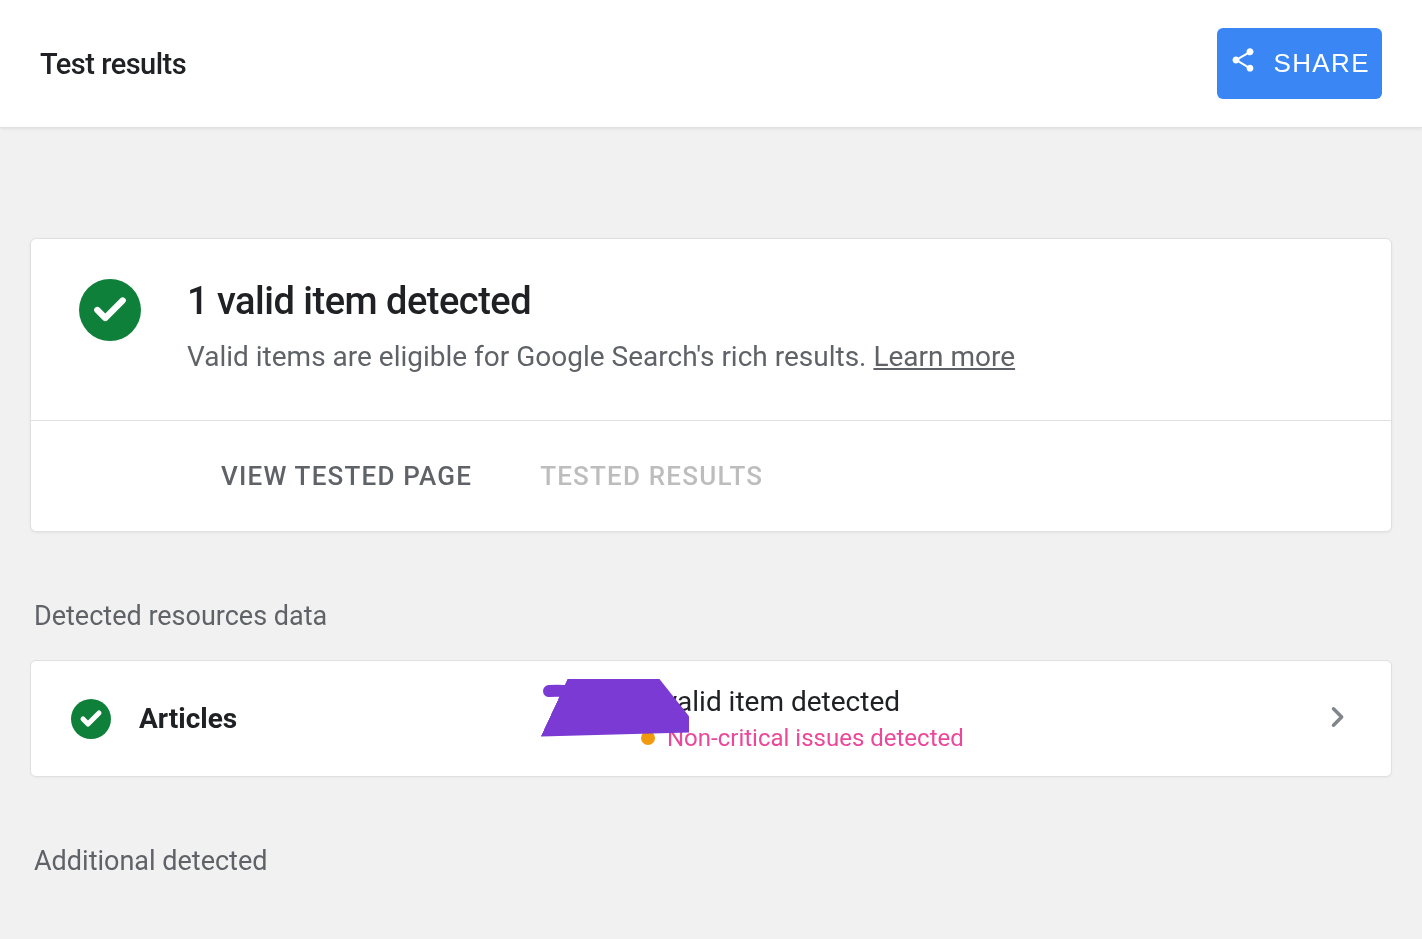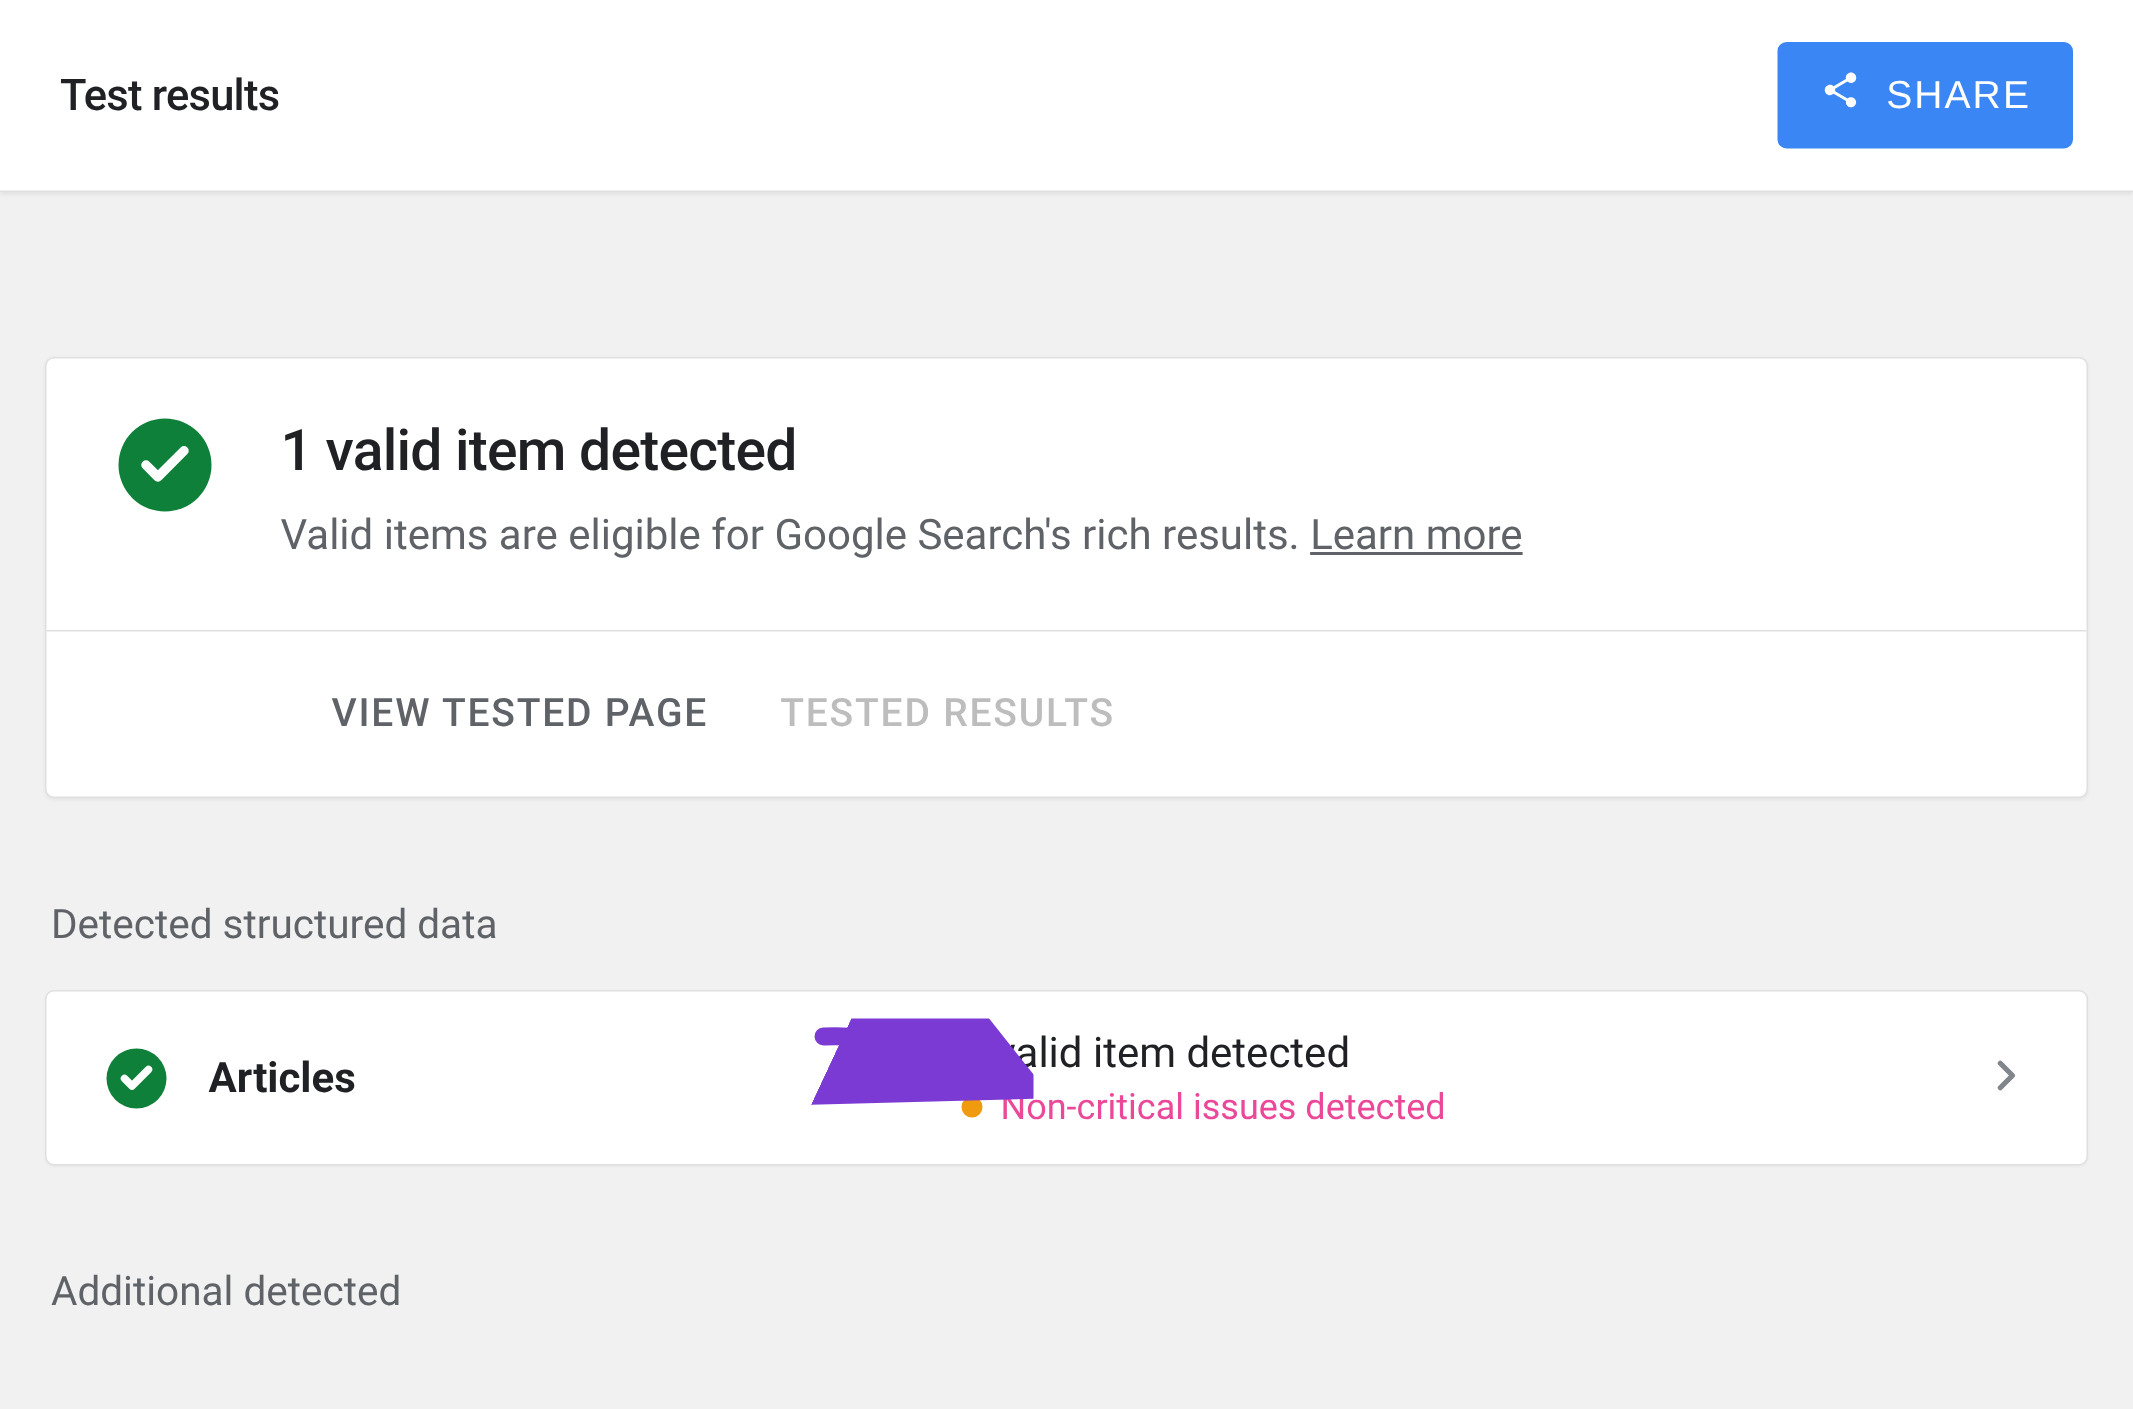--- a/index.html
+++ b/index.html
@@ -5,21 +5,21 @@
   * { box-sizing: border-box; margin: 0; padding: 0; }
   body { font-family: "Google Sans", Roboto, Arial, sans-serif; background: #f1f1f1; color: #202124; width: 1422px; }
   .header {
     background: #fff; display: flex; align-items: center; justify-content: space-between;
     padding: 28px 40px; border-bottom: 1px solid #e0e0e0;
     box-shadow: 0 1px 3px rgba(0,0,0,0.08);
   }
   .header h1 { font-size: 29px; font-weight: 500; color: #202124; letter-spacing: -0.5px; }
   .share-btn {
     background: #3a86f5; color: #fff; border: none; border-radius: 6px;
-    padding: 18px 28px; font-size: 26px; font-weight: 500; letter-spacing: 1.4px;
+    padding: 18px 12px; font-size: 26px; font-weight: 500; letter-spacing: 1.4px;
     display: flex; align-items: center; gap: 16px; cursor: pointer;
   }
   .share-btn svg { width: 28px; height: 28px; fill: #fff; }
 
   .content { padding: 110px 30px 60px; }
 
   .summary-card {
     background: #fff; border: 1px solid #e0e0e0; border-radius: 6px;
     box-shadow: 0 1px 3px rgba(0,0,0,0.06);
   }
@@ -27,21 +27,21 @@
   .check-badge {
     width: 62px; height: 62px; border-radius: 50%; background: #0f803a;
     display: flex; align-items: center; justify-content: center; flex-shrink: 0;
   }
   .check-badge svg { width: 38px; height: 38px; stroke: #fff; stroke-width: 4; fill: none; stroke-linecap: round; stroke-linejoin: round; }
   .check-badge.small { width: 40px; height: 40px; }
   .check-badge.small svg { width: 24px; height: 24px; stroke-width: 5; }
   .summary-text h2 { font-size: 38px; font-weight: 500; color: #202124; margin-bottom: 14px; letter-spacing: -0.5px; }
   .summary-text p { font-size: 28px; color: #5f6368; line-height: 1.4; }
   .summary-text a { color: #5f6368; }
-  .summary-actions { border-top: 1px solid #e0e0e0; padding: 40px 0 40px 190px; display: flex; gap: 48px; }
+  .summary-actions { border-top: 1px solid #e0e0e0; padding: 40px 0 40px 190px; display: flex; gap: 68px; }
   .action-link { font-size: 26px; font-weight: 500; letter-spacing: 1.2px; color: #5f6368; cursor: pointer; }
   .action-link.disabled { color: #bdbdbd; cursor: default; }
 
   .section-title { font-size: 27px; color: #5f6368; margin: 68px 0 28px 4px; font-weight: 400; }
 
   .detected-row {
     position: relative;
     background: #fff; border: 1px solid #e0e0e0; border-radius: 6px;
     display: flex; align-items: center; padding: 24px 40px; gap: 30px;
     box-shadow: 0 1px 2px rgba(0,0,0,0.04); cursor: pointer;
@@ -88,21 +88,21 @@
           <span>Valid items are eligible for Google Search's rich results. </span><a href="#">Learn more</a>
         </p>
       </div>
     </div>
     <div class="summary-actions">
       <span class="action-link">VIEW TESTED PAGE</span>
       <span class="action-link disabled">TESTED RESULTS</span>
     </div>
   </div>
 
-  <div class="section-title">Detected structured data</div>
+  <div class="section-title">Detected resources data</div>
 
   <div class="detected-row">
     <svg class="annotation-arrow" viewBox="0 0 150 60">
       <defs>
         <marker id="ah" markerWidth="12" markerHeight="12" refX="9" refY="6" orient="auto">
           <path d="M0,0 L12,6 L0,12 Z" fill="#7b3ad4"></path>
         </marker>
       </defs>
       <path d="M10,12 Q70,10 130,38" stroke="#7b3ad4" stroke-width="12" fill="none" marker-end="url(#ah)" stroke-linecap="round"></path>
     </svg>

